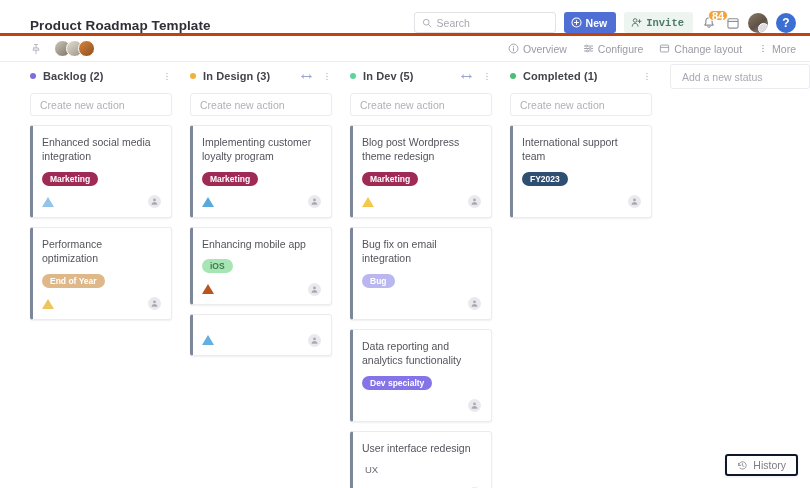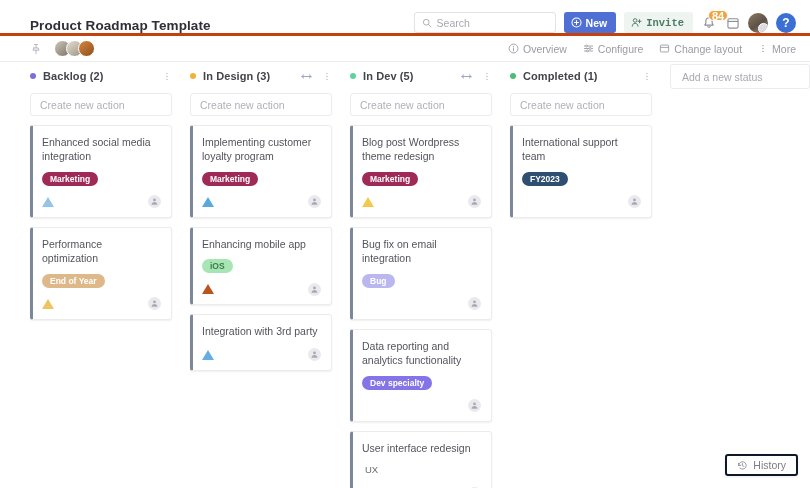--- a/index.html
+++ b/index.html
@@ -343,21 +343,20 @@
           <div class="card"><div class="card-title">Enhancing mobile app</div><div class="tag" style="background:#a8e5b4;color:#3e7a4e">iOS</div><div class="card-foot">
               <span class="tri" style="border-bottom:10px solid #b9561f"></span>
               <span class="avatar-ph">
                 <svg width="9" height="9" viewBox="0 0 16 16">
                   <circle cx="8" cy="5.2" r="2.5" fill="#a9aab3"></circle>
                   <path d="M2.8 13.6c0-2.9 2.3-4.5 5.2-4.5s5.2 1.6 5.2 4.5z" fill="#a9aab3"></path>
                 </svg>
               </span>
             </div></div>
           <div class="card">
-            <div class="card-title">Integration with 3rd party</div>
             <div class="card-foot">
               <span class="tri" style="border-bottom:10px solid #64afe2"></span>
               <span class="avatar-ph">
                 <svg width="9" height="9" viewBox="0 0 16 16">
                   <circle cx="8" cy="5.2" r="2.5" fill="#a9aab3"></circle>
                   <path d="M2.8 13.6c0-2.9 2.3-4.5 5.2-4.5s5.2 1.6 5.2 4.5z" fill="#a9aab3"></path>
                 </svg>
               </span>
             </div>
           </div>

